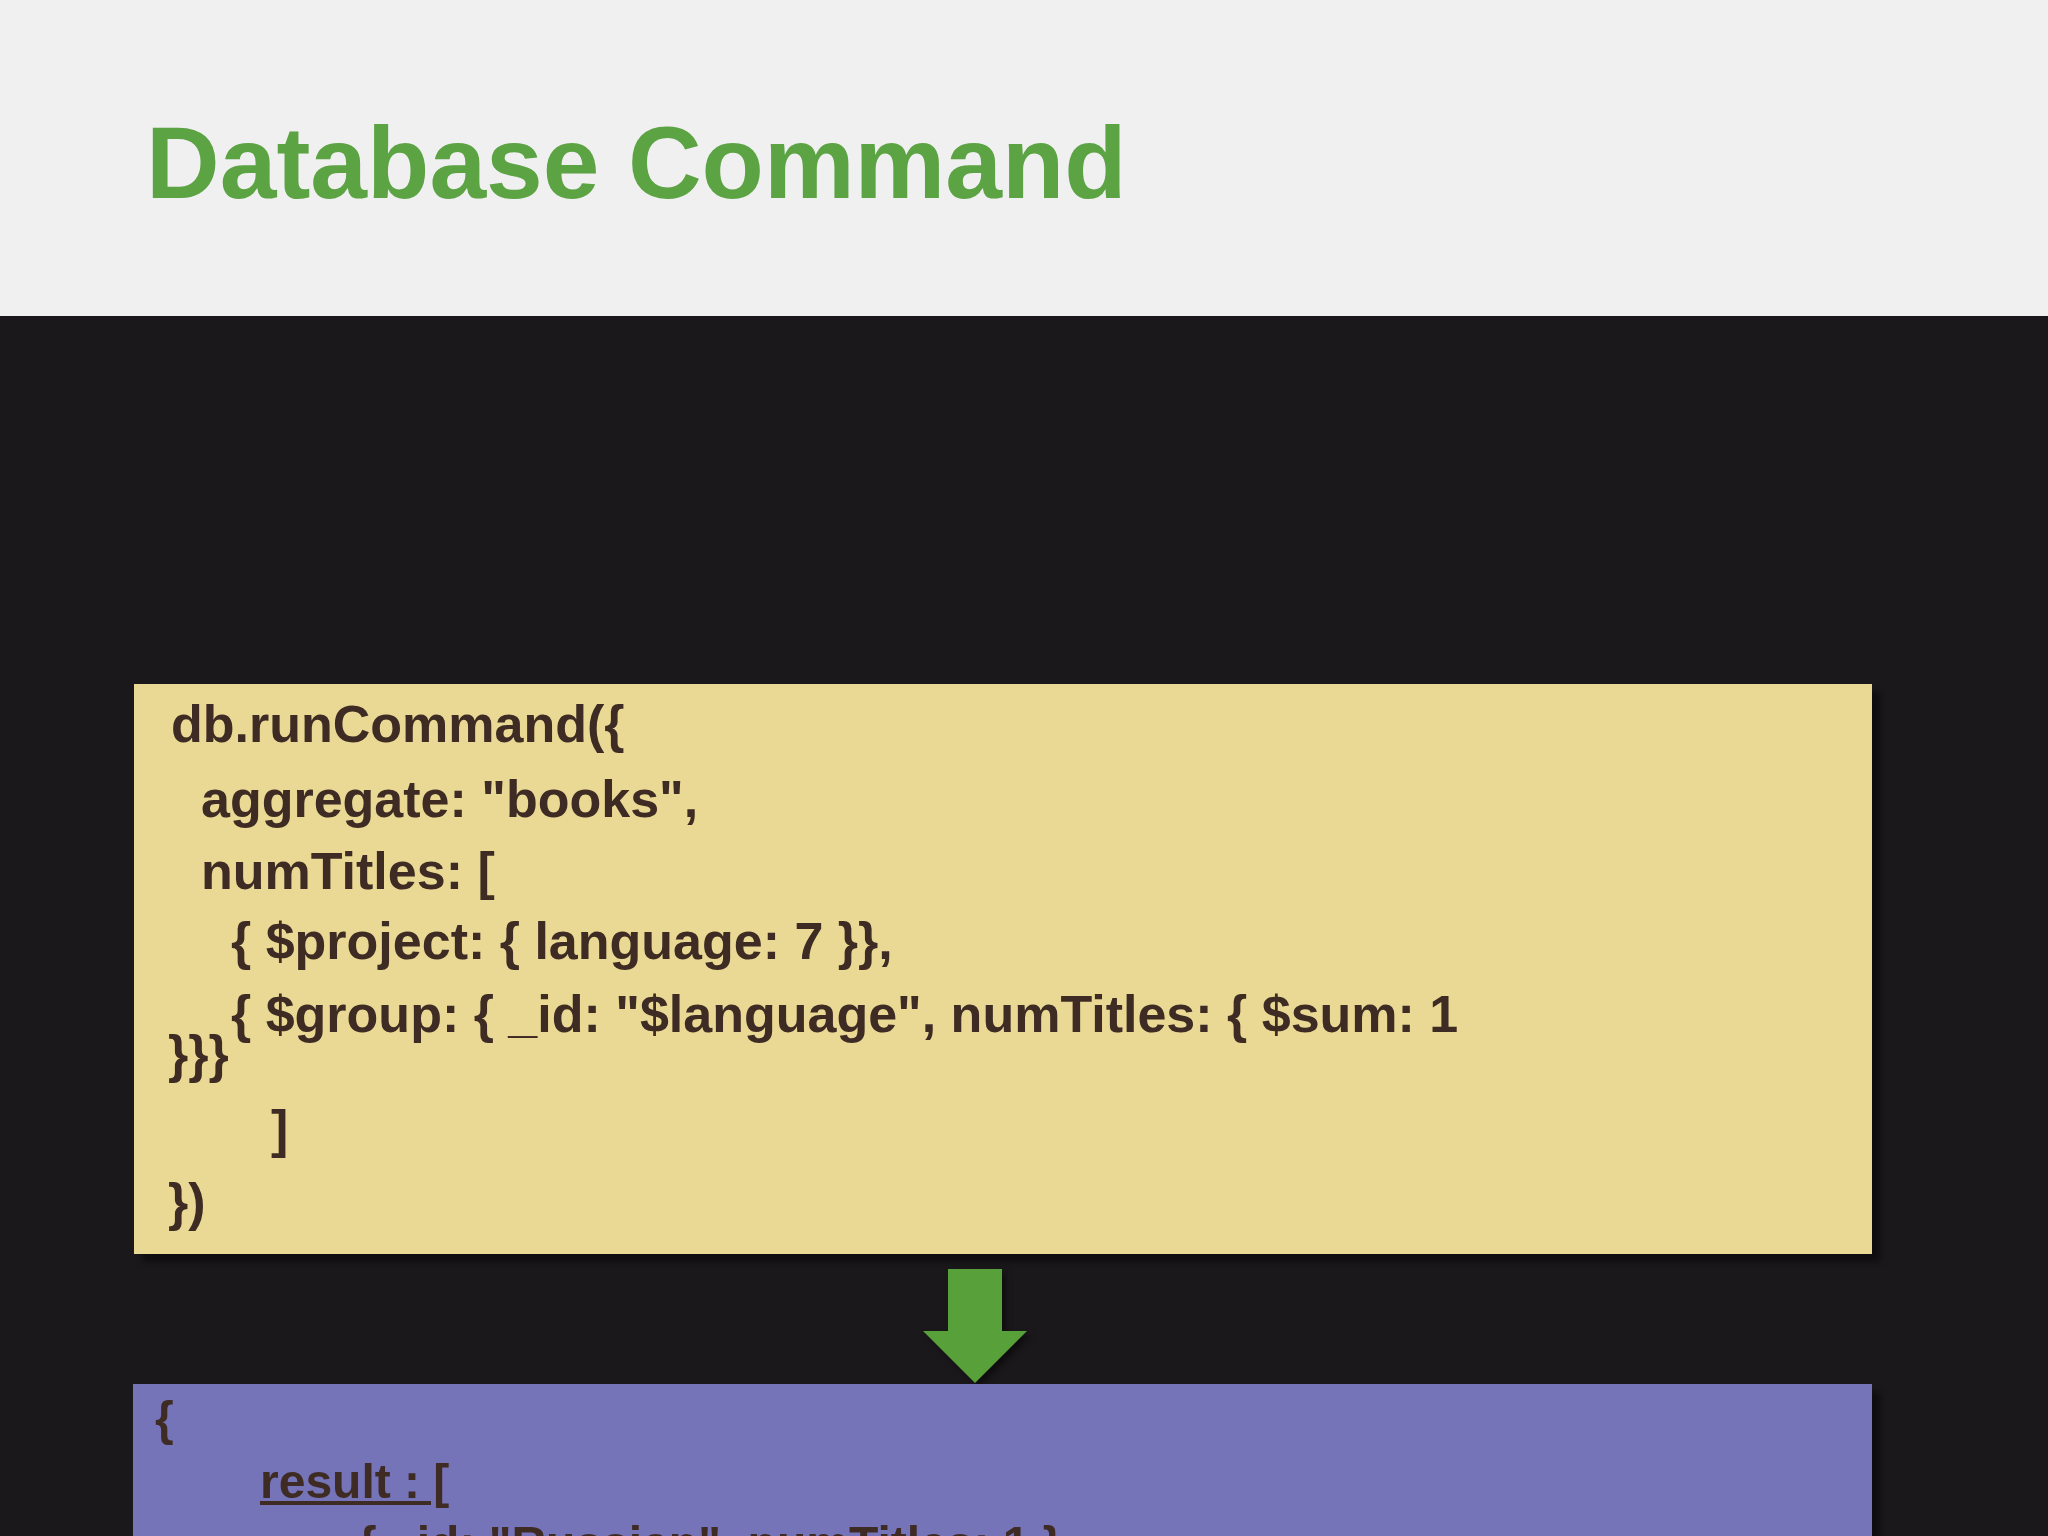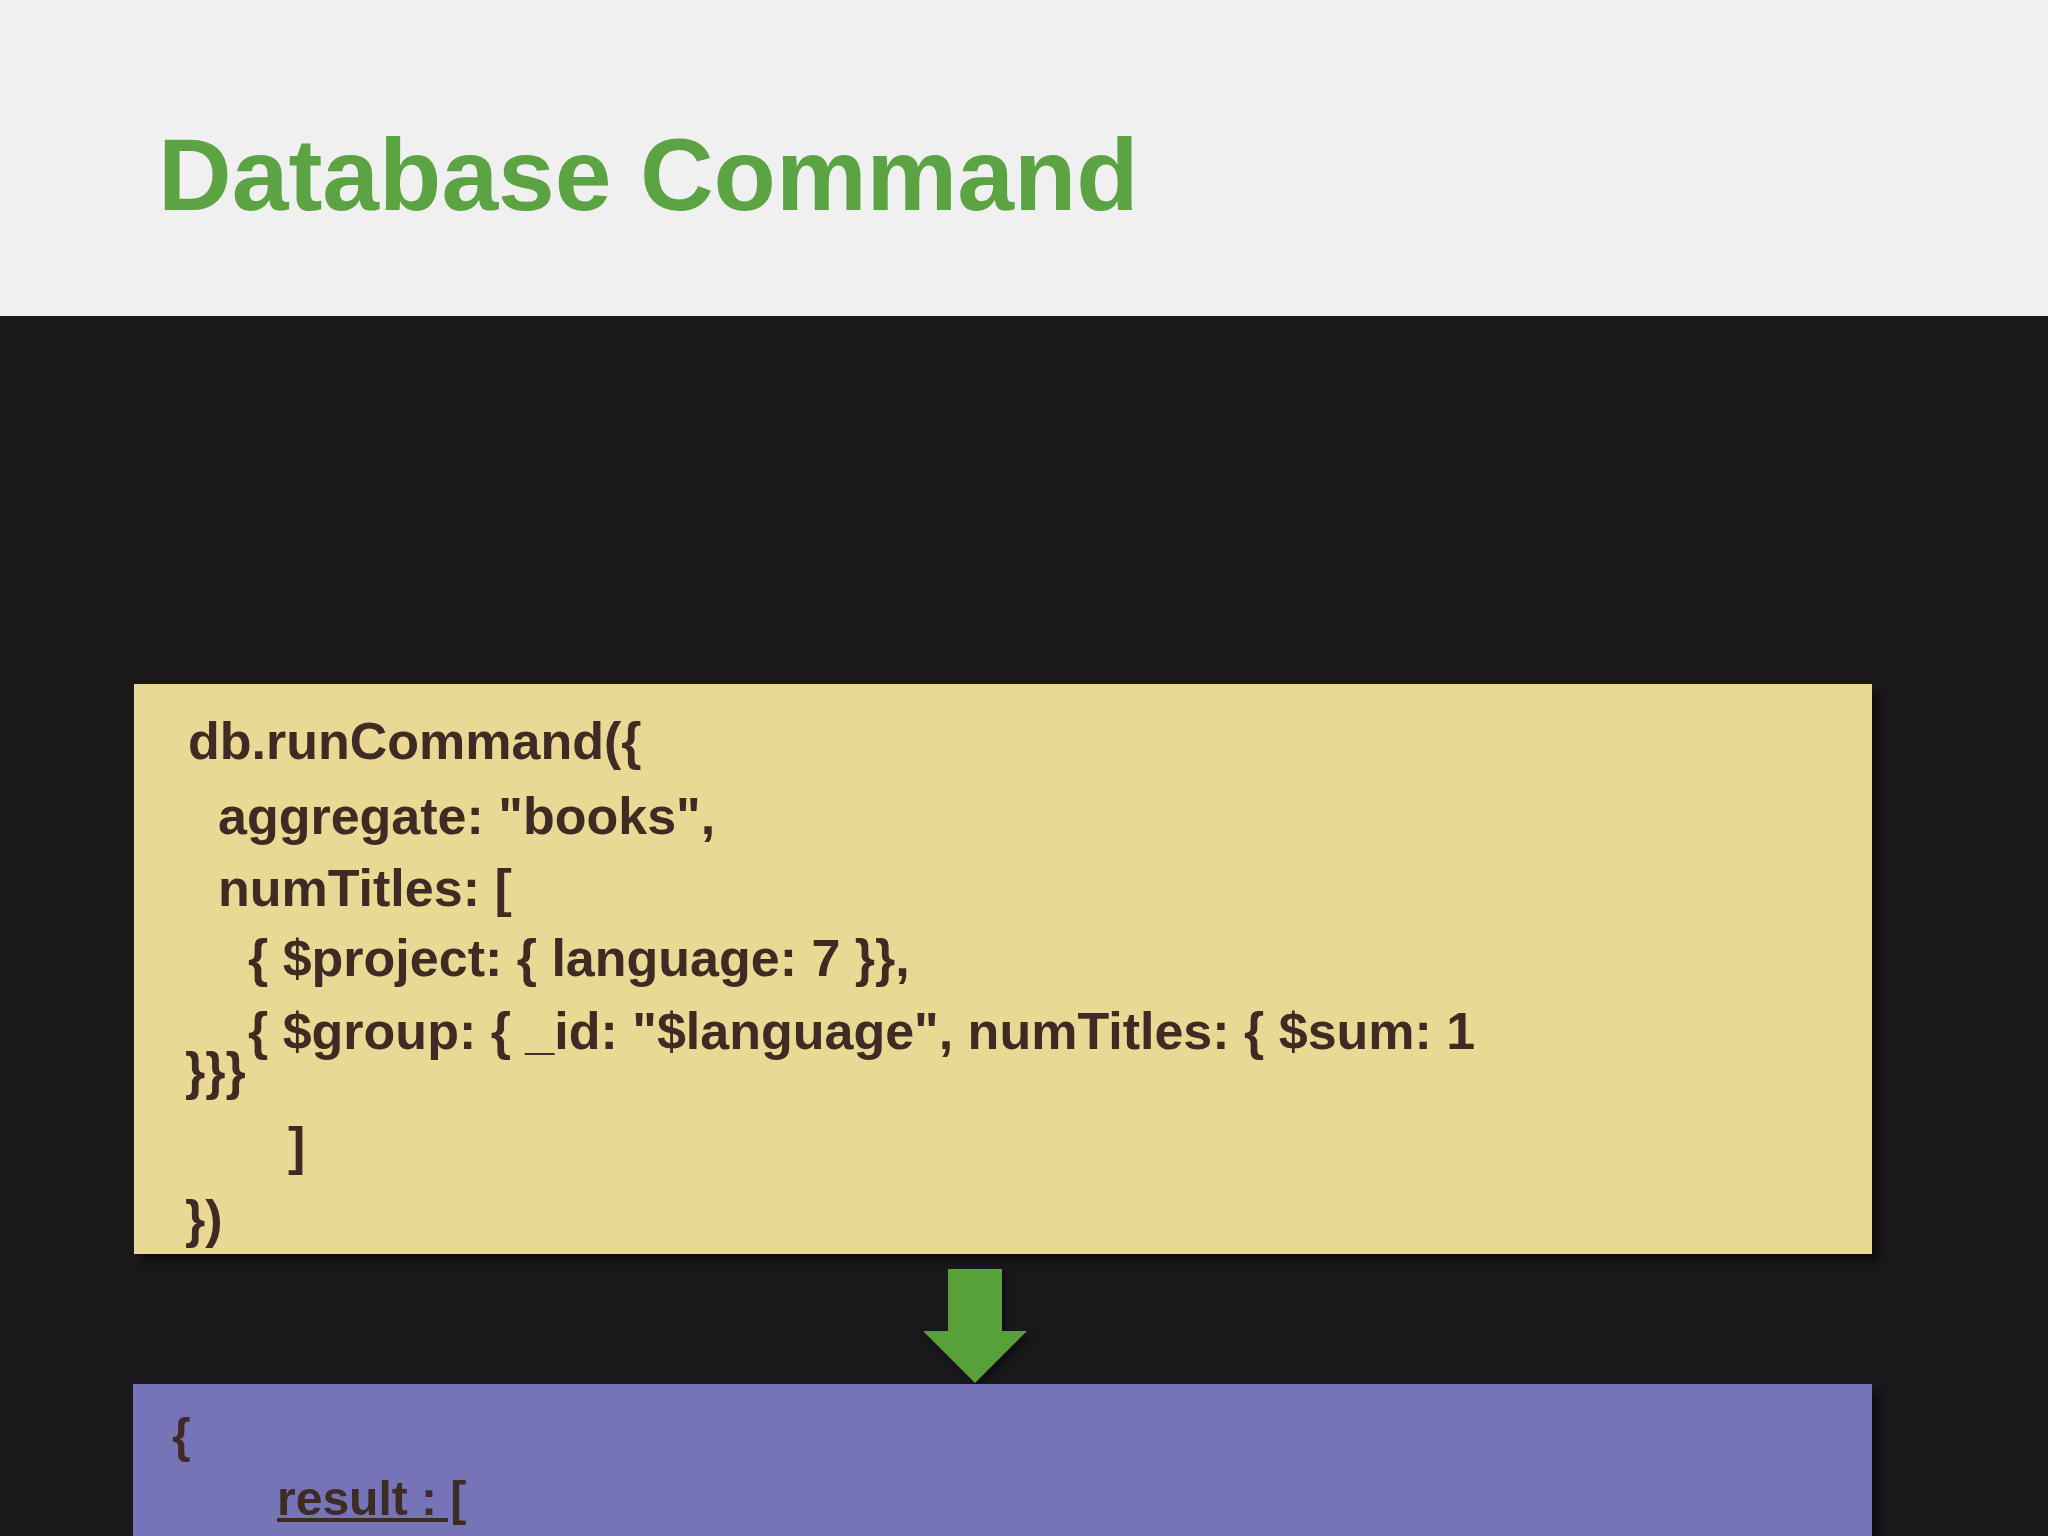--- a/index.html
+++ b/index.html
@@ -17,21 +17,21 @@
   }
   .header {
     position: absolute;
     left: 0; top: 0;
     width: 2048px; height: 316px;
     background: #f1f0f1;
   }
   .title {
     position: absolute;
     left: 146px; top: 112px;
-    margin: 12px;
+    margin: 0;
     font-size: 102px;
     font-weight: bold;
     line-height: 1;
     letter-spacing: 0px;
     color: #5ca344;
     white-space: nowrap;
   }
   .stage {
     position: absolute;
     left: 0; top: 316px;
@@ -47,21 +47,21 @@
     width: 1738px; height: 570px;
     background: #e9d994;
   }
   .result-block {
     left: 133px; top: 1068px;
     width: 1739px; height: 453px;
     background: #7674b9;
   }
   .code-line {
     position: absolute;
-    margin: 17px;
+    margin: 0;
     font-weight: bold;
     line-height: 1;
     color: #3e2b24;
     white-space: pre;
   }
   .command-block .code-line { font-size: 52px; }
   .result-block  .code-line { font-size: 48px; }
 
   
   .y1 { left: 37px;  top: 14px;  }

